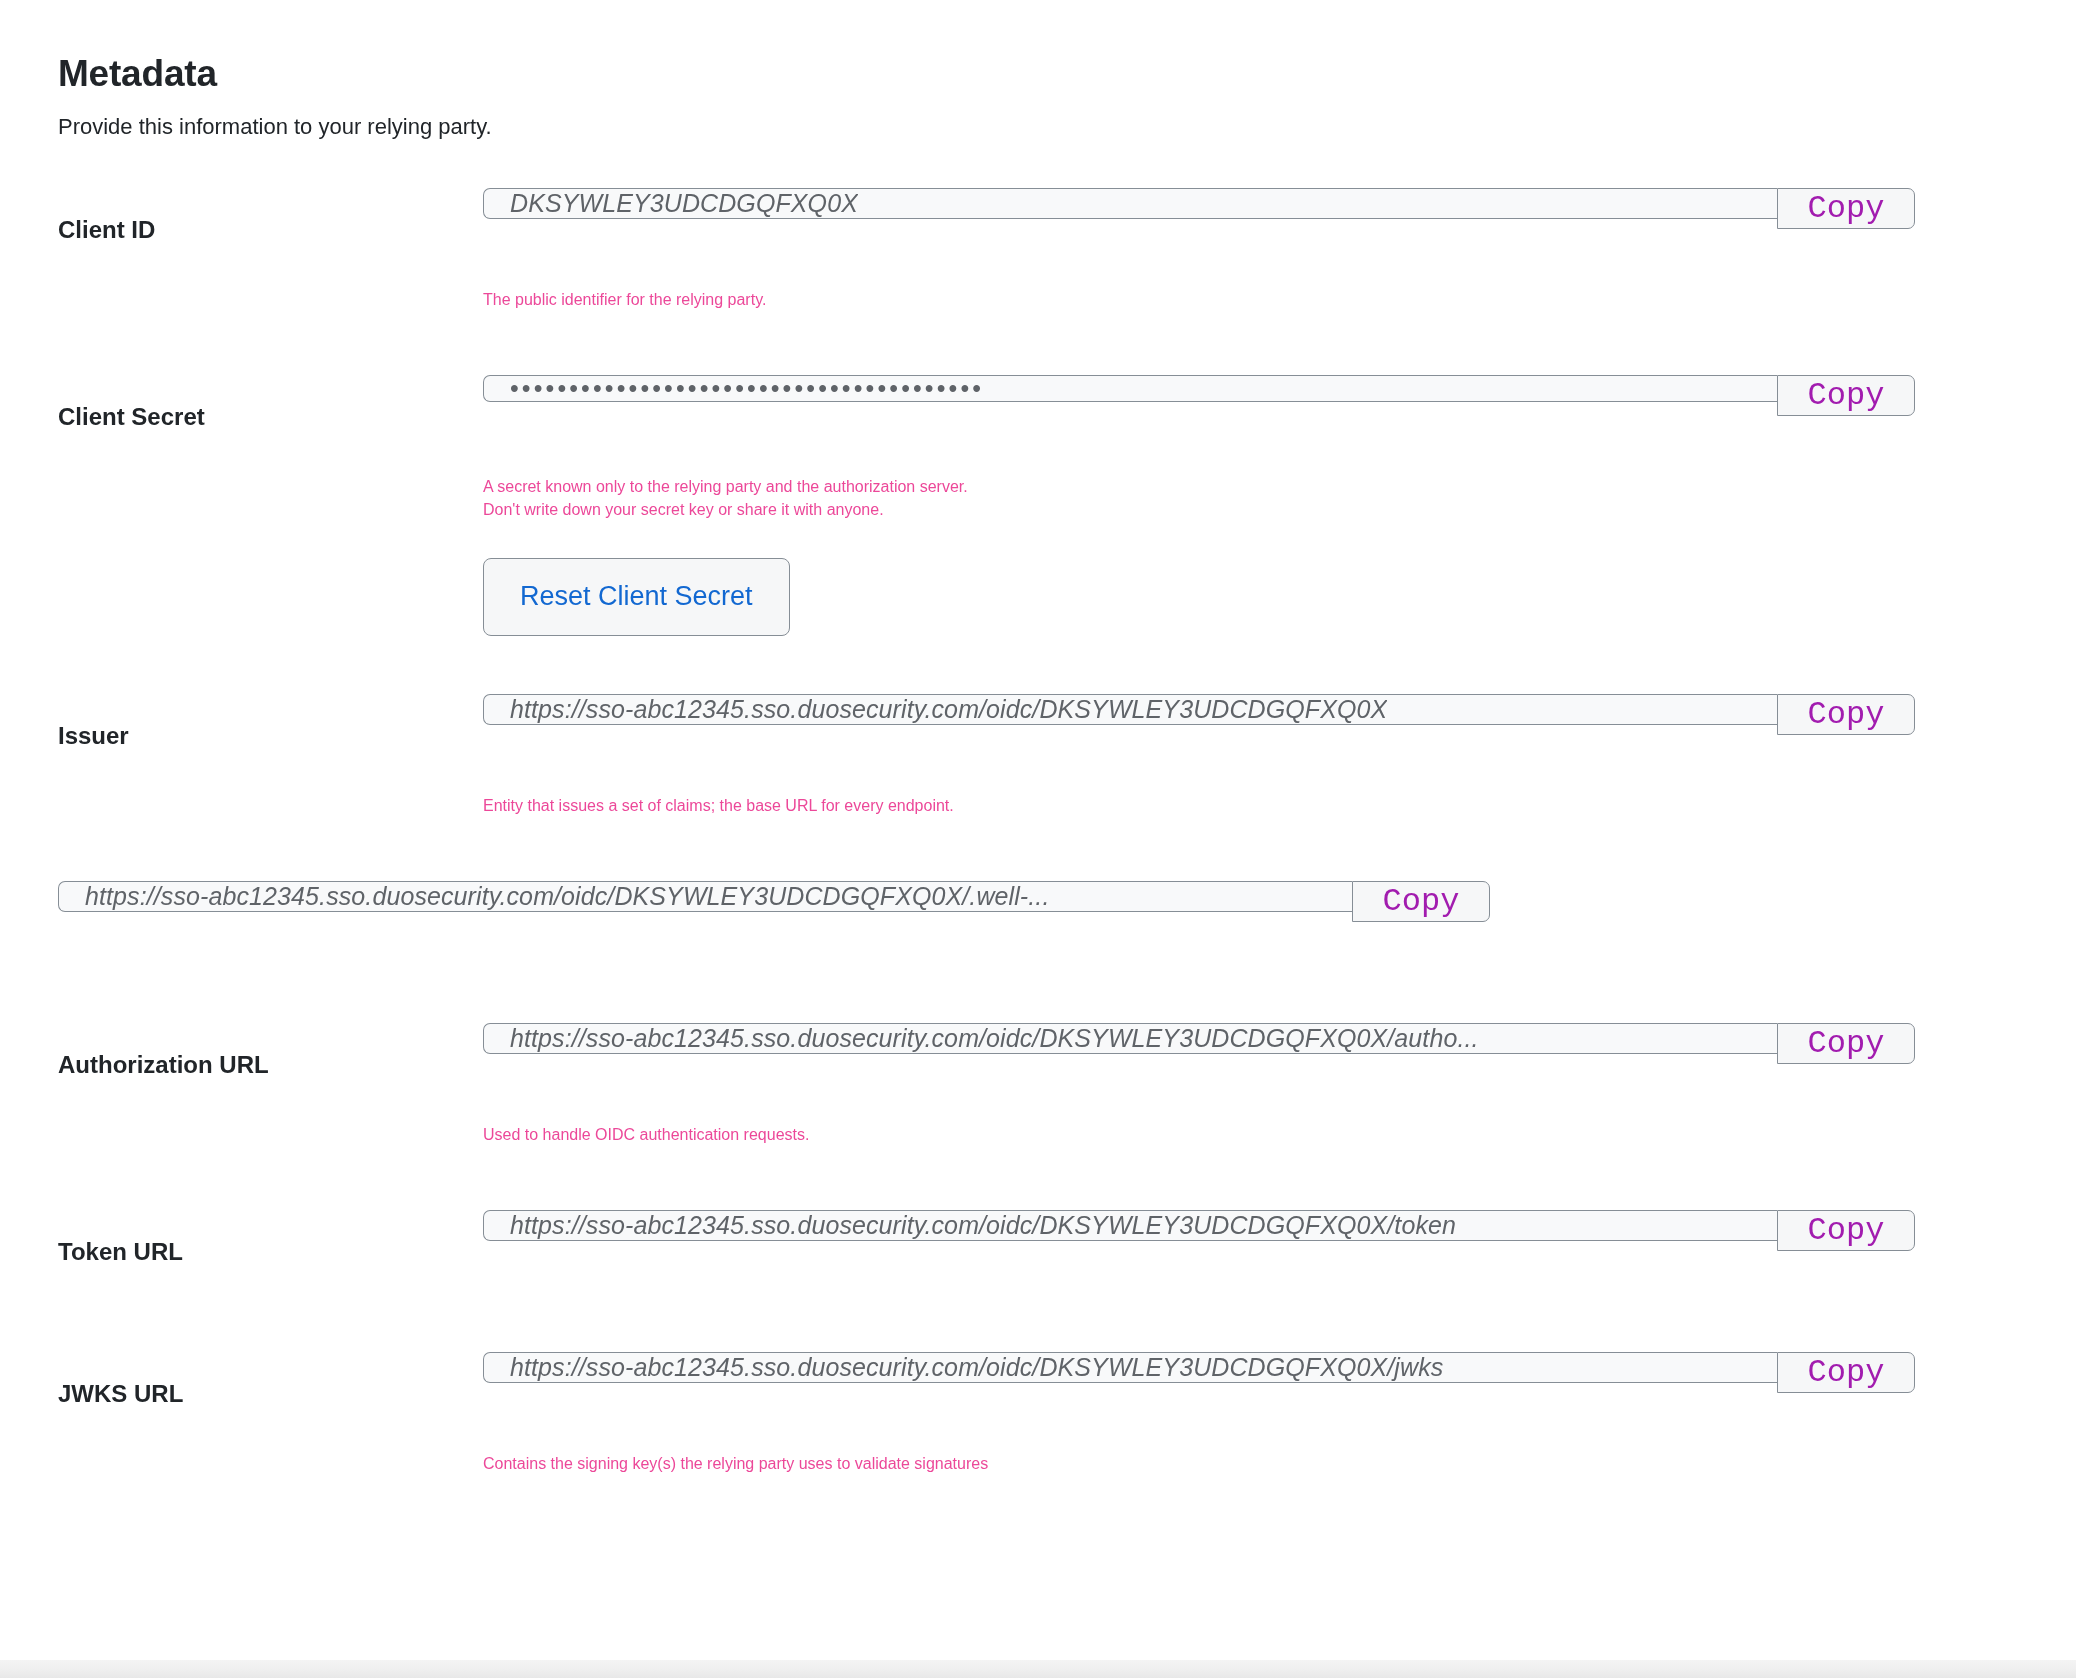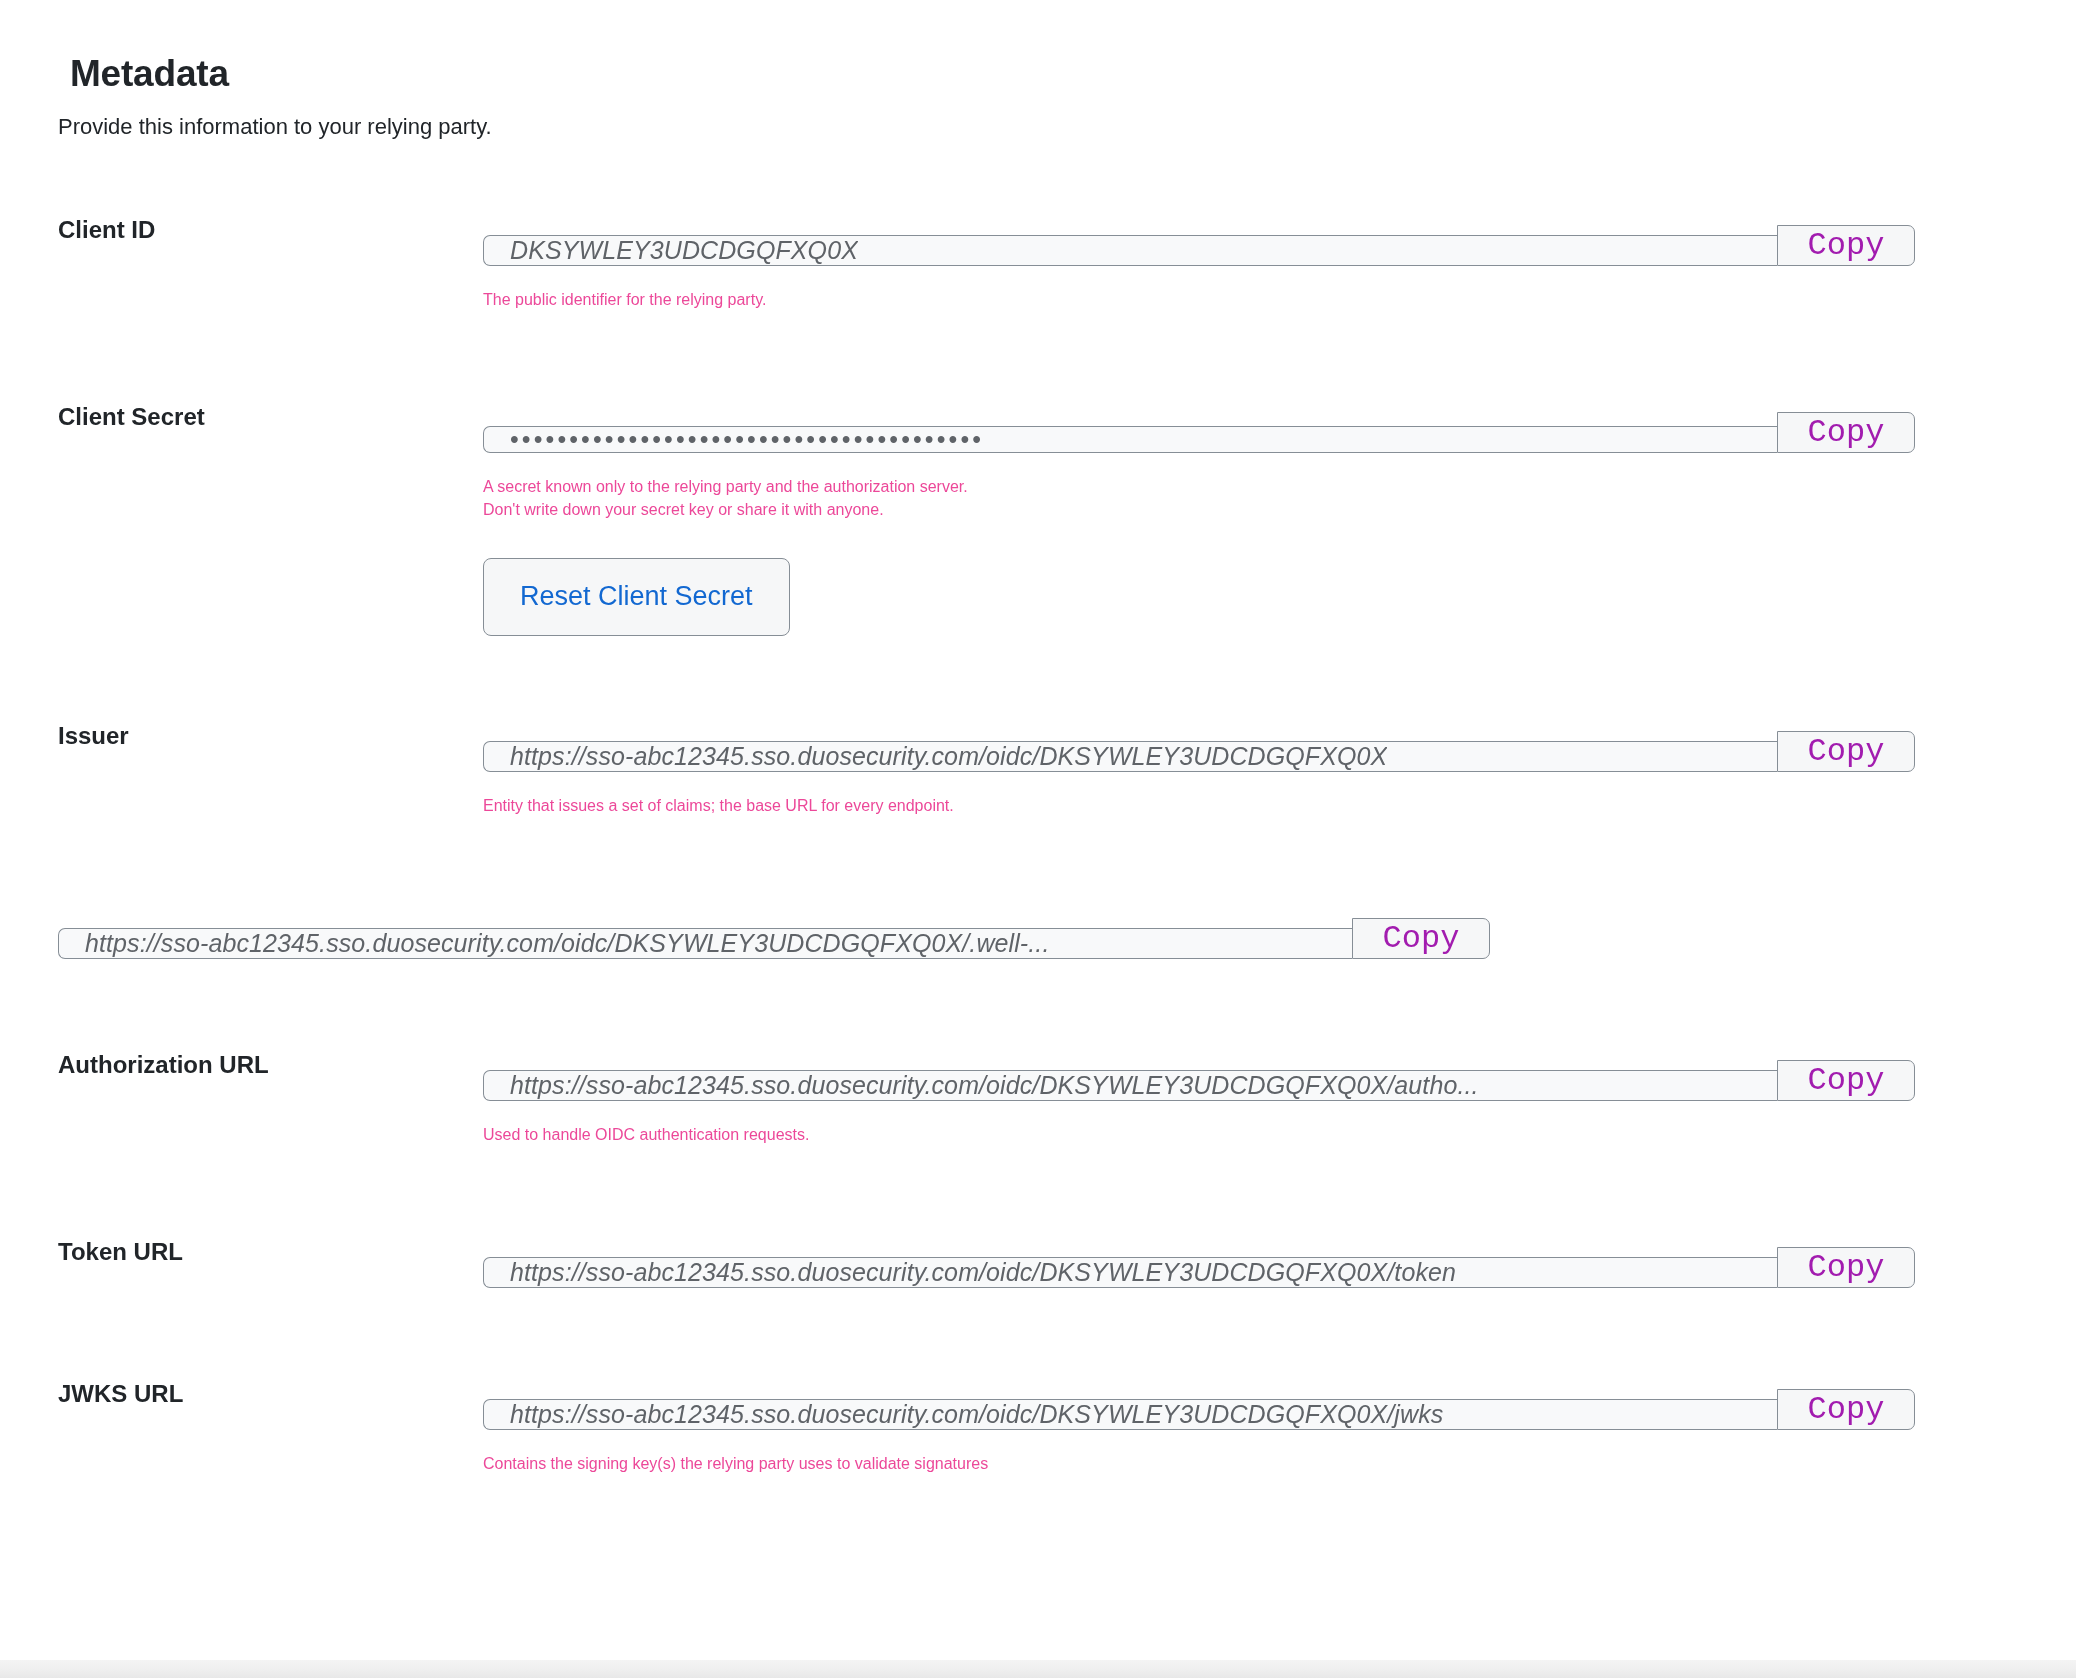--- a/index.html
+++ b/index.html
@@ -26,21 +26,21 @@
 
   .content {
     padding: 52px 0 0 58px;
   }
 
   .page-title {
     font-size: 37px;
     font-weight: bold;
     letter-spacing: -0.2px;
     color: #212529;
-    margin: 0 0 0 12px;
+    margin: 0 0 0 0;
     line-height: 1.2;
   }
 
   .page-subtitle {
     font-size: 22px;
     color: #212529;
     margin-top: 16px;
     line-height: 1.35;
   }
 
@@ -64,21 +64,21 @@
     line-height: 1.3;
   }
 
   .field-body {
     flex: 1 1 auto;
     min-width: 0;
   }
 
   .input-group {
     display: flex;
-    align-items: flex-end;
+    align-items: flex-start;
     width: 1432px;
     height: 78px;
     border-radius: 32px;
   }
 
   .text-input {
     flex: 1 1 auto;
     min-width: 0;
     border: 1px solid #868e96;
     border-right: none;

